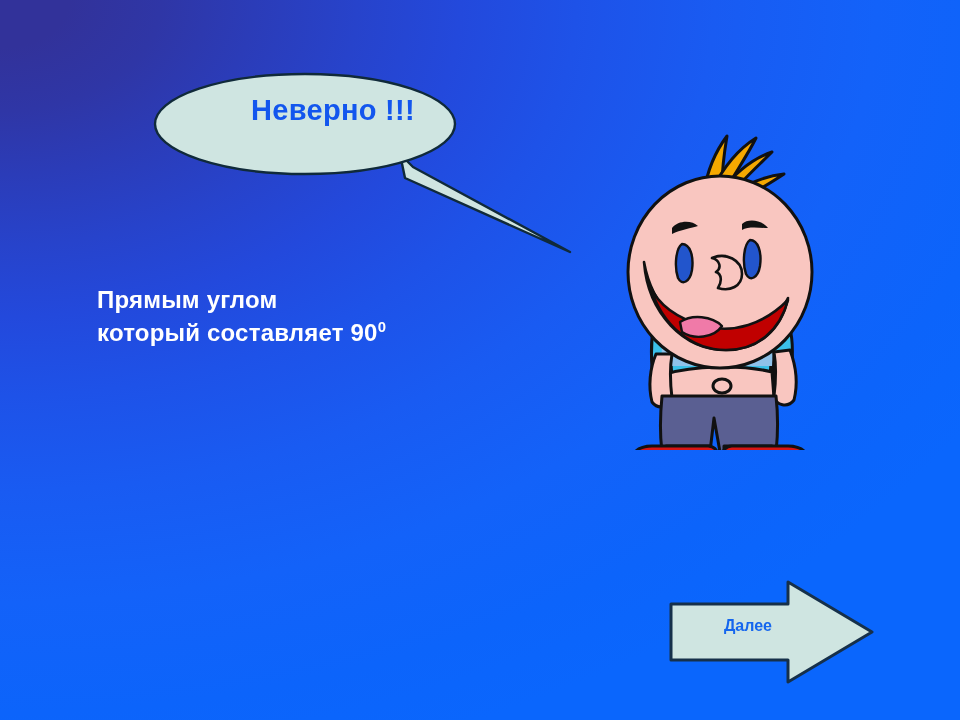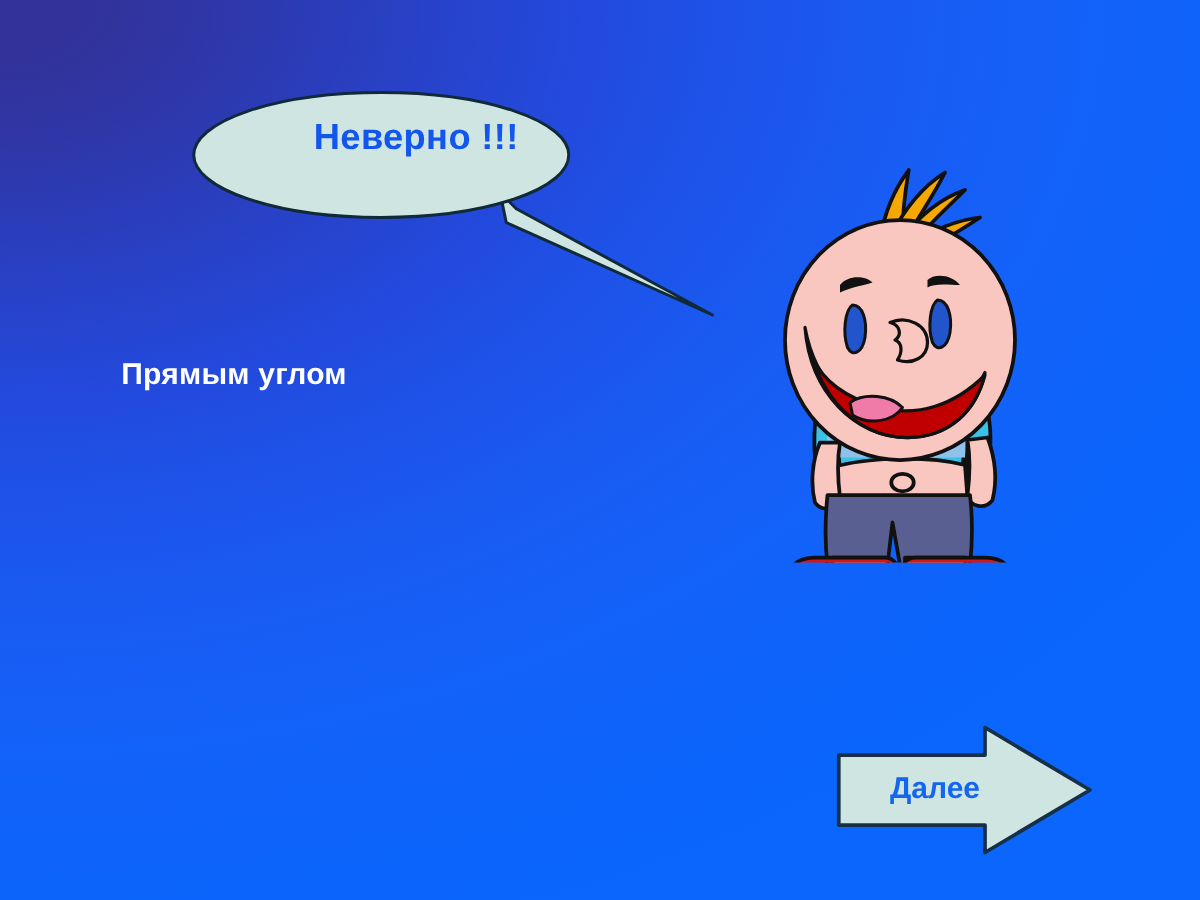--- a/index.html
+++ b/index.html
@@ -91,21 +91,21 @@
     height: 108px;
     cursor: pointer;
   }
   .next-btn svg { display: block; width: 208px; height: 108px; }
   .next-label {
     position: absolute;
     left: 24px;
     top: 39px;
     width: 112px;
     text-align: center;
-    font-size: 24px;
+    font-size: 16px;
     font-weight: bold;
     color: #1566ee;
     white-space: nowrap;
     pointer-events: none;
   }
 </style>
 </head>
 <body>
 
 <div id="slide">
@@ -115,20 +115,21 @@
 
       <path d="M 250 88 L 263 101 L 420 186 L 255 112 Z" fill="#cfe5e1" stroke="#102a3a" stroke-width="2.4" stroke-linejoin="round"></path>
 
       <ellipse cx="155" cy="58" rx="150" ry="50" fill="#cfe5e1" stroke="#102a3a" stroke-width="2.4"></ellipse>
     </svg>
     <div class="bubble-text">Неверно !!!</div>
   </div>
 
   <div class="statement">
     <span class="line">Прямым углом</span>
+    <span class="line"><span>который составляет 90</span><sup>0</sup></span>
   </div>
 
   <div class="boy">
     <svg viewBox="0 0 240 340">
       <g stroke="#111111" stroke-width="3" stroke-linejoin="round" stroke-linecap="round">
 
         <g>
           <path d="M 104 82 C 108 56 118 38 127 26 C 124 44 122 60 122 76 Z" fill="#f5a800"></path>
           <path d="M 112 80 C 124 56 140 38 156 28 C 146 48 134 64 126 80 Z" fill="#f5a800"></path>
           <path d="M 120 82 C 136 62 154 48 172 42 C 156 58 140 72 132 84 Z" fill="#f5a800"></path>

